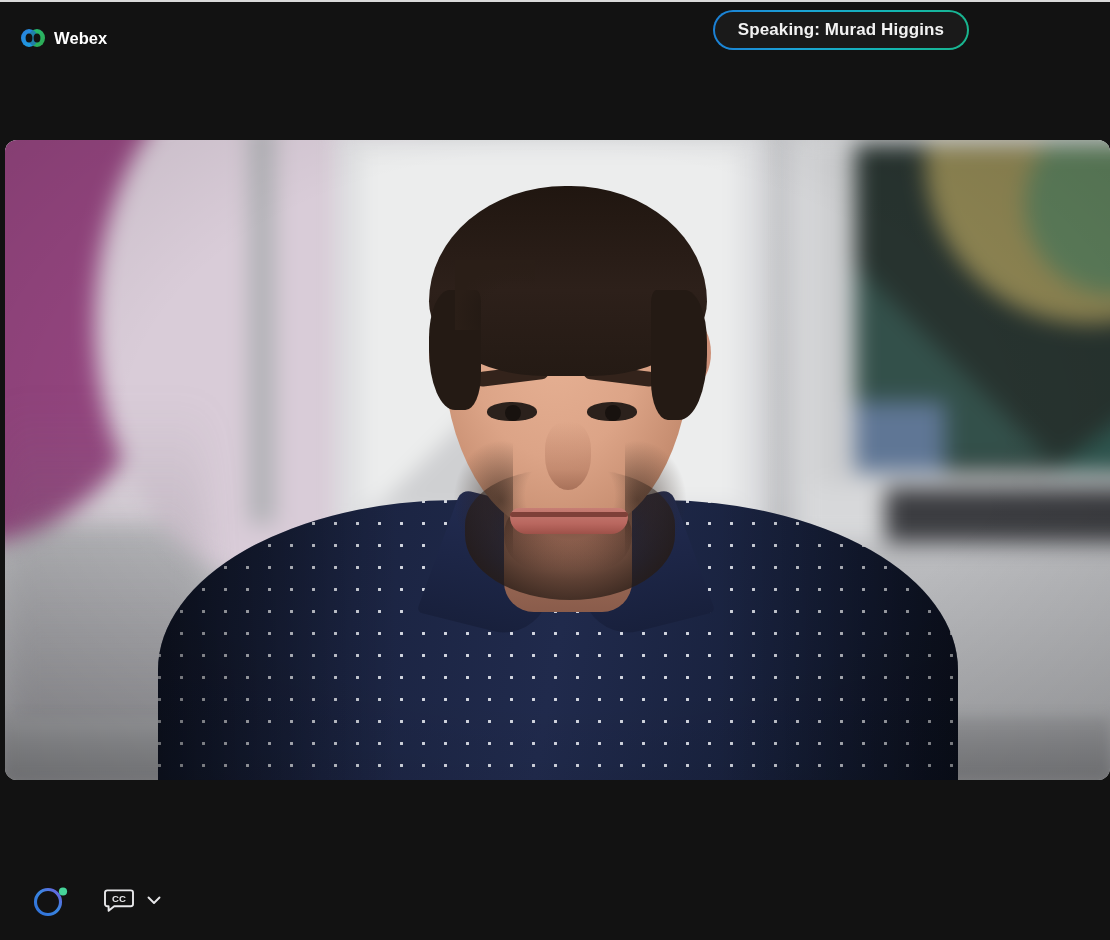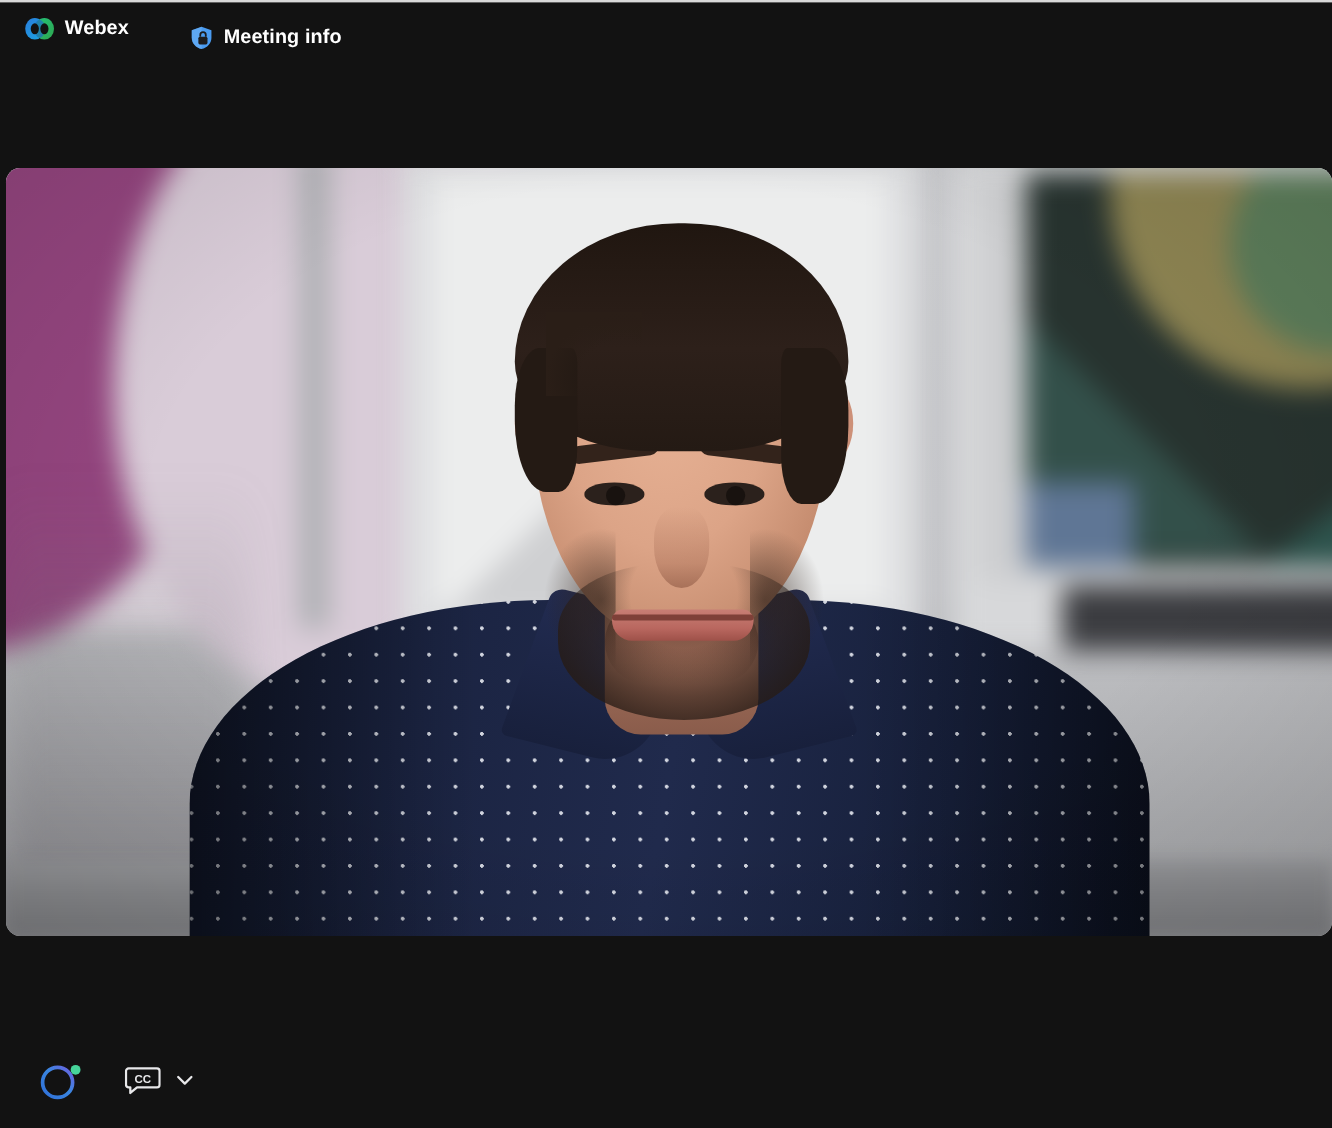--- a/index.html
+++ b/index.html
@@ -26,21 +26,21 @@
     position: absolute;
     top: 0; left: 0;
     width: 1110px;
     height: 58px;
     display: flex;
     align-items: center;
   }
 
   .brand-group {
     display: flex;
-    align-items: flex-start;
+    align-items: flex-end;
     gap: 8px;
     margin-left: 16px;
     height: 34px;
     padding: 0 4px;
     border-radius: 6px;
     cursor: pointer;
   }
   .brand-label {
     color: #ffffff;
     font-size: 16.5px;
@@ -492,32 +492,26 @@
           <ellipse cx="9" cy="10" rx="8" ry="9" fill="url(#wxA)"></ellipse>
           <ellipse cx="17" cy="10" rx="8" ry="9" fill="url(#wxB)"></ellipse>
           <ellipse cx="13" cy="10" rx="4.2" ry="7.6" fill="#1f6fbe" opacity=".75"></ellipse>
           <ellipse cx="9" cy="10" rx="3.4" ry="4.6" fill="#121212"></ellipse>
           <ellipse cx="17" cy="10" rx="3.4" ry="4.6" fill="#121212"></ellipse>
         </svg>
       </span>
       <span class="brand-label">Webex</span>
     </div>
 
-    <div class="meeting-info-group">
-      <span class="shield-icon">
-        <svg width="20" height="21" viewBox="0 0 20 21">
-          <path d="M10 1.2 L18.2 4.2 V10.4 C18.2 15.3 14.6 18.7 10 19.8 C5.4 18.7 1.8 15.3 1.8 10.4 V4.2 Z" fill="#4a9bf0"></path>
-          <path d="M10 1.2 L1.8 4.2 V10.4 C1.8 15.3 5.4 18.7 10 19.8 Z" fill="#6fb2f5" opacity=".55"></path>
-          <rect x="7.3" y="9.6" width="7.6" height="6.4" rx="1.3" fill="#1c1c1e"></rect>
-          <path d="M8.9 9.6 V8.1 a2.3 2.3 0 0 1 4.6 0 V9.6" fill="none" stroke="#1c1c1e" stroke-width="1.5"></path>
-        </svg>
-      </span>
-      <span class="meeting-info-label">Meeting info</span>
+
+    <div id="speaking-pill">
+      <div id="speaking-pill-inner">
+        <span id="speaking-pill-text">Speaking: Murad Higgins</span>
+      </div>
     </div>
-
   </div>
 
   <div id="stage">
     <div id="video-tile">
 
       <div class="bg-wall">
         <div class="art-left">
           <div class="blob-a"></div>
           <div class="blob-b"></div>
           <div class="frame-edge"></div>

